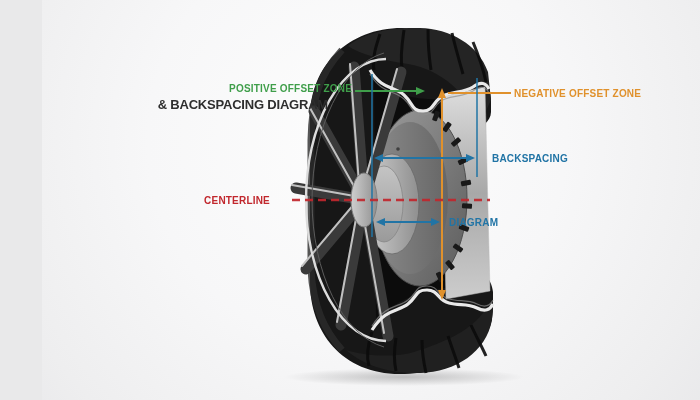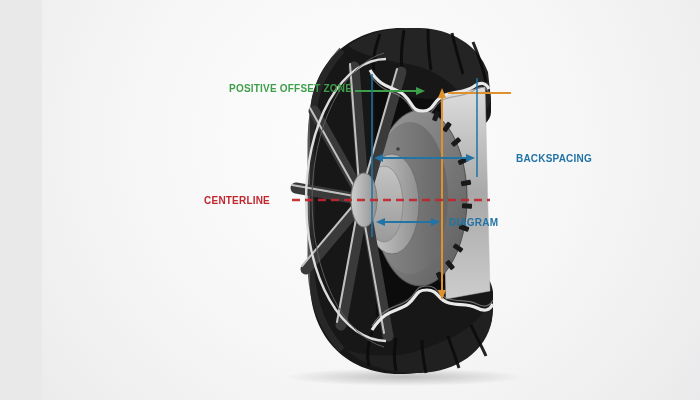--- a/index.html
+++ b/index.html
@@ -17,21 +17,21 @@
     margin-left:42px;
   }
   svg{position:absolute;left:0;top:0;}
   .lbl{
     position:absolute;font-weight:bold;font-size:10px;letter-spacing:.2px;
     white-space:nowrap;transform:translateY(-50%);
   }
   .lbl-positive{right:390px;top:88px;color:var(--clr-green);}
   .lbl-title{right:414px;top:104px;color:var(--clr-dark);font-size:13px;letter-spacing:-.2px;}
   .lbl-negative{left:472px;top:93px;color:var(--clr-orange);}
-  .lbl-backspacing{left:474px;top:158px;color:var(--clr-blue);}
+  .lbl-backspacing{left:450px;top:158px;color:var(--clr-blue);}
   .lbl-centerline{right:472px;top:200px;color:var(--clr-red);}
   .lbl-offset{left:407px;top:222px;color:var(--clr-blue);}
   .ln-green{stroke:var(--clr-green);stroke-width:2;}
   .ar-green{fill:var(--clr-green);}
   .ln-orange{stroke:var(--clr-orange);stroke-width:2;}
   .ar-orange{fill:var(--clr-orange);}
   .ln-blue{stroke:var(--clr-blue);stroke-width:2;}
   .ln-blue-thin{stroke:var(--clr-blue);stroke-width:1.5;}
   .ar-blue{fill:var(--clr-blue);}
   .ln-red{stroke:var(--clr-red);stroke-width:2.4;}
@@ -191,16 +191,18 @@
 
       <line x1="341" y1="222" x2="391" y2="222" class="ln-blue"></line>
       <polygon points="334,222 343,218 343,226" class="ar-blue"></polygon>
       <polygon points="398,222 389,218 389,226" class="ar-blue"></polygon>
 
       <line x1="250" y1="200" x2="448" y2="200" class="ln-red" stroke-dasharray="8 5" opacity="0.92"></line>
     </g>
   </svg>
 
   <div class="lbl lbl-positive">POSITIVE OFFSET ZONE</div>
+  <div class="lbl lbl-title">&amp; BACKSPACING DIAGRAM</div>
+  <div class="lbl lbl-negative">NEGATIVE OFFSET ZONE</div>
   <div class="lbl lbl-backspacing">BACKSPACING</div>
   <div class="lbl lbl-centerline">CENTERLINE</div>
   <div class="lbl lbl-offset">DIAGRAM</div>
 </div>
 
 </body></html>

